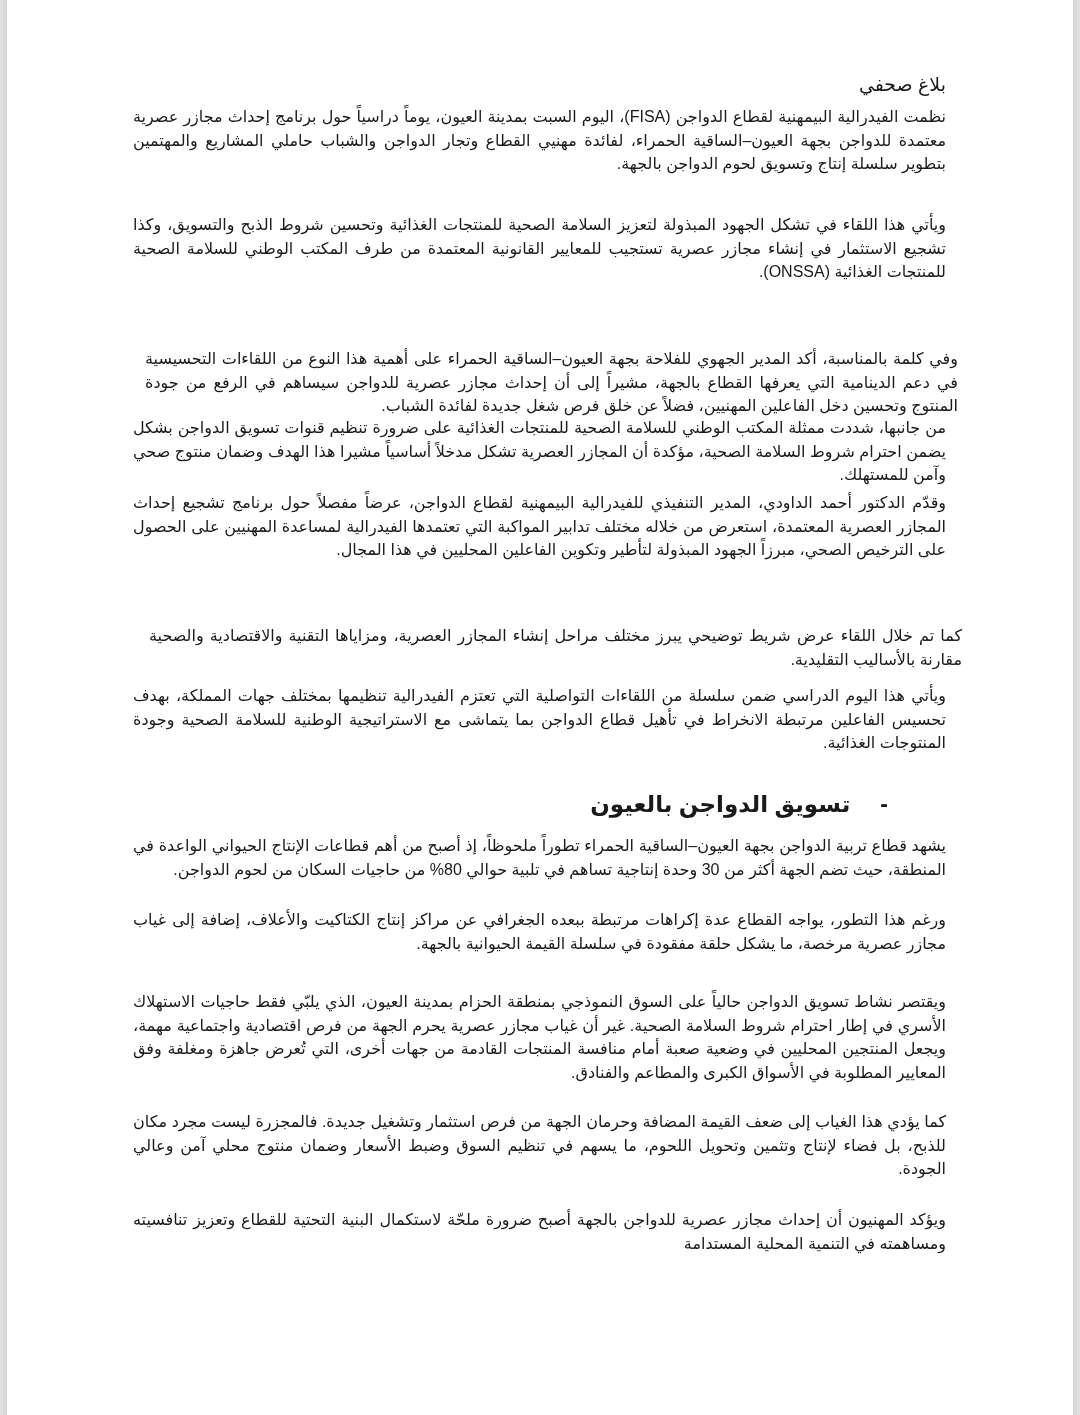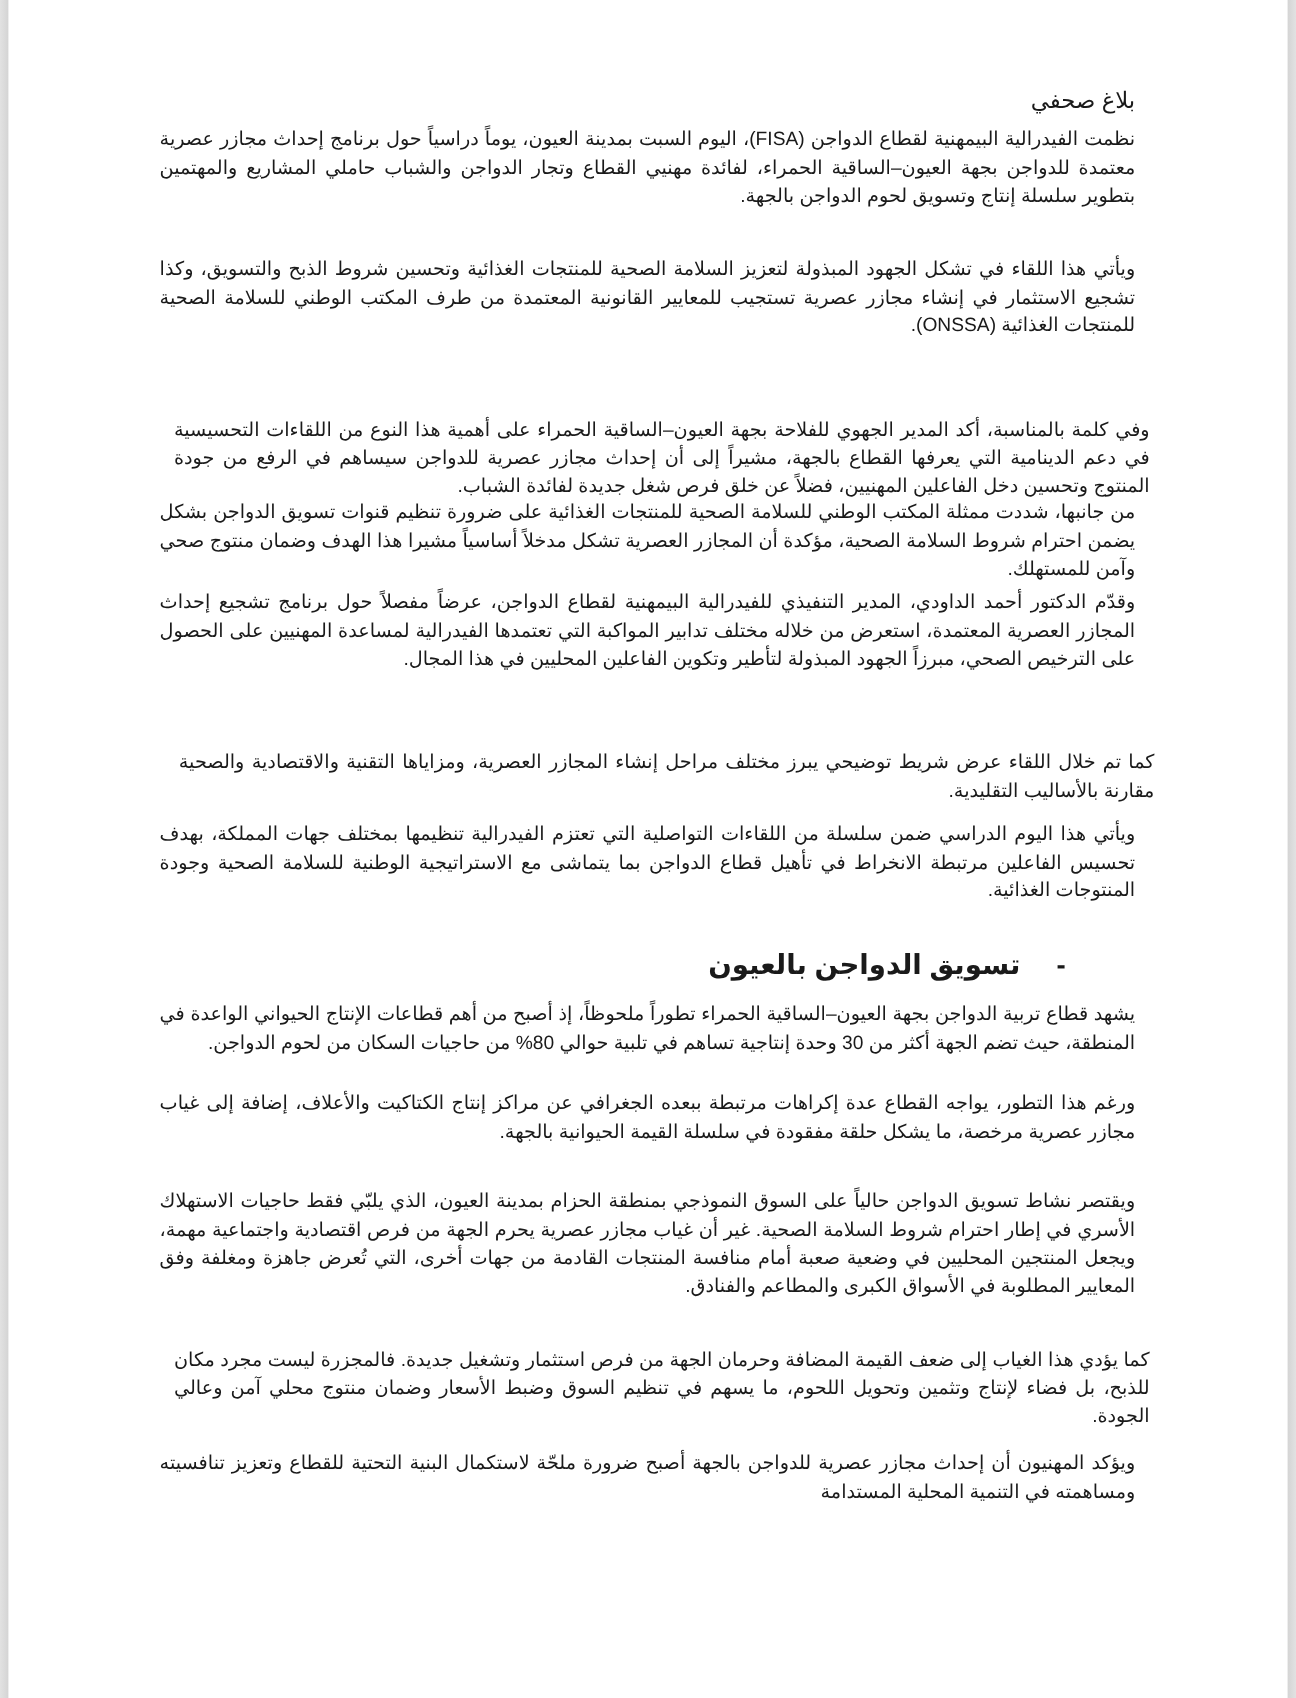--- a/index.html
+++ b/index.html
@@ -46,15 +46,15 @@
   <p class="para" style="top:608px;margin:16px">كما تم خلال اللقاء عرض شريط توضيحي يبرز مختلف مراحل إنشاء المجازر العصرية، ومزاياها التقنية والاقتصادية والصحية مقارنة بالأساليب التقليدية.</p>
   <p class="para" style="top:684px;margin:0">ويأتي هذا اليوم الدراسي ضمن سلسلة من اللقاءات التواصلية التي تعتزم الفيدرالية تنظيمها بمختلف جهات المملكة، بهدف تحسيس الفاعلين مرتبطة الانخراط في تأهيل قطاع الدواجن بما يتماشى مع الاستراتيجية الوطنية للسلامة الصحية وجودة المنتوجات الغذائية.</p>
 
   <div class="subhead">
     <span class="dash">-</span><span>تسويق الدواجن بالعيون</span>
   </div>
 
   <p class="para" style="top:834px;margin:0">يشهد قطاع تربية الدواجن بجهة العيون–الساقية الحمراء تطوراً ملحوظاً، إذ أصبح من أهم قطاعات الإنتاج الحيواني الواعدة في المنطقة، حيث تضم الجهة أكثر من 30 وحدة إنتاجية تساهم في تلبية حوالي 80% من حاجيات السكان من لحوم الدواجن.</p>
   <p class="para" style="top:908px;margin:0">ورغم هذا التطور، يواجه القطاع عدة إكراهات مرتبطة ببعده الجغرافي عن مراكز إنتاج الكتاكيت والأعلاف، إضافة إلى غياب مجازر عصرية مرخصة، ما يشكل حلقة مفقودة في سلسلة القيمة الحيوانية بالجهة.</p>
   <p class="para" style="top:990px;margin:0">ويقتصر نشاط تسويق الدواجن حالياً على السوق النموذجي بمنطقة الحزام بمدينة العيون، الذي يلبّي فقط حاجيات الاستهلاك الأسري في إطار احترام شروط السلامة الصحية. غير أن غياب مجازر عصرية يحرم الجهة من فرص اقتصادية واجتماعية مهمة، ويجعل المنتجين المحليين في وضعية صعبة أمام منافسة المنتجات القادمة من جهات أخرى، التي تُعرض جاهزة ومغلفة وفق المعايير المطلوبة في الأسواق الكبرى والمطاعم والفنادق.</p>
-  <p class="para" style="top:1110px;margin:12px">كما يؤدي هذا الغياب إلى ضعف القيمة المضافة وحرمان الجهة من فرص استثمار وتشغيل جديدة. فالمجزرة ليست مجرد مكان للذبح، بل فضاء لإنتاج وتثمين وتحويل اللحوم، ما يسهم في تنظيم السوق وضبط الأسعار وضمان منتوج محلي آمن وعالي الجودة.</p>
+  <p class="para" style="top:1110px;margin:0">كما يؤدي هذا الغياب إلى ضعف القيمة المضافة وحرمان الجهة من فرص استثمار وتشغيل جديدة. فالمجزرة ليست مجرد مكان للذبح، بل فضاء لإنتاج وتثمين وتحويل اللحوم، ما يسهم في تنظيم السوق وضبط الأسعار وضمان منتوج محلي آمن وعالي الجودة.</p>
   <p class="para" style="top:1208px;margin:0">ويؤكد المهنيون أن إحداث مجازر عصرية للدواجن بالجهة أصبح ضرورة ملحّة لاستكمال البنية التحتية للقطاع وتعزيز تنافسيته ومساهمته في التنمية المحلية المستدامة</p>
 </div>
 
 </body></html>

